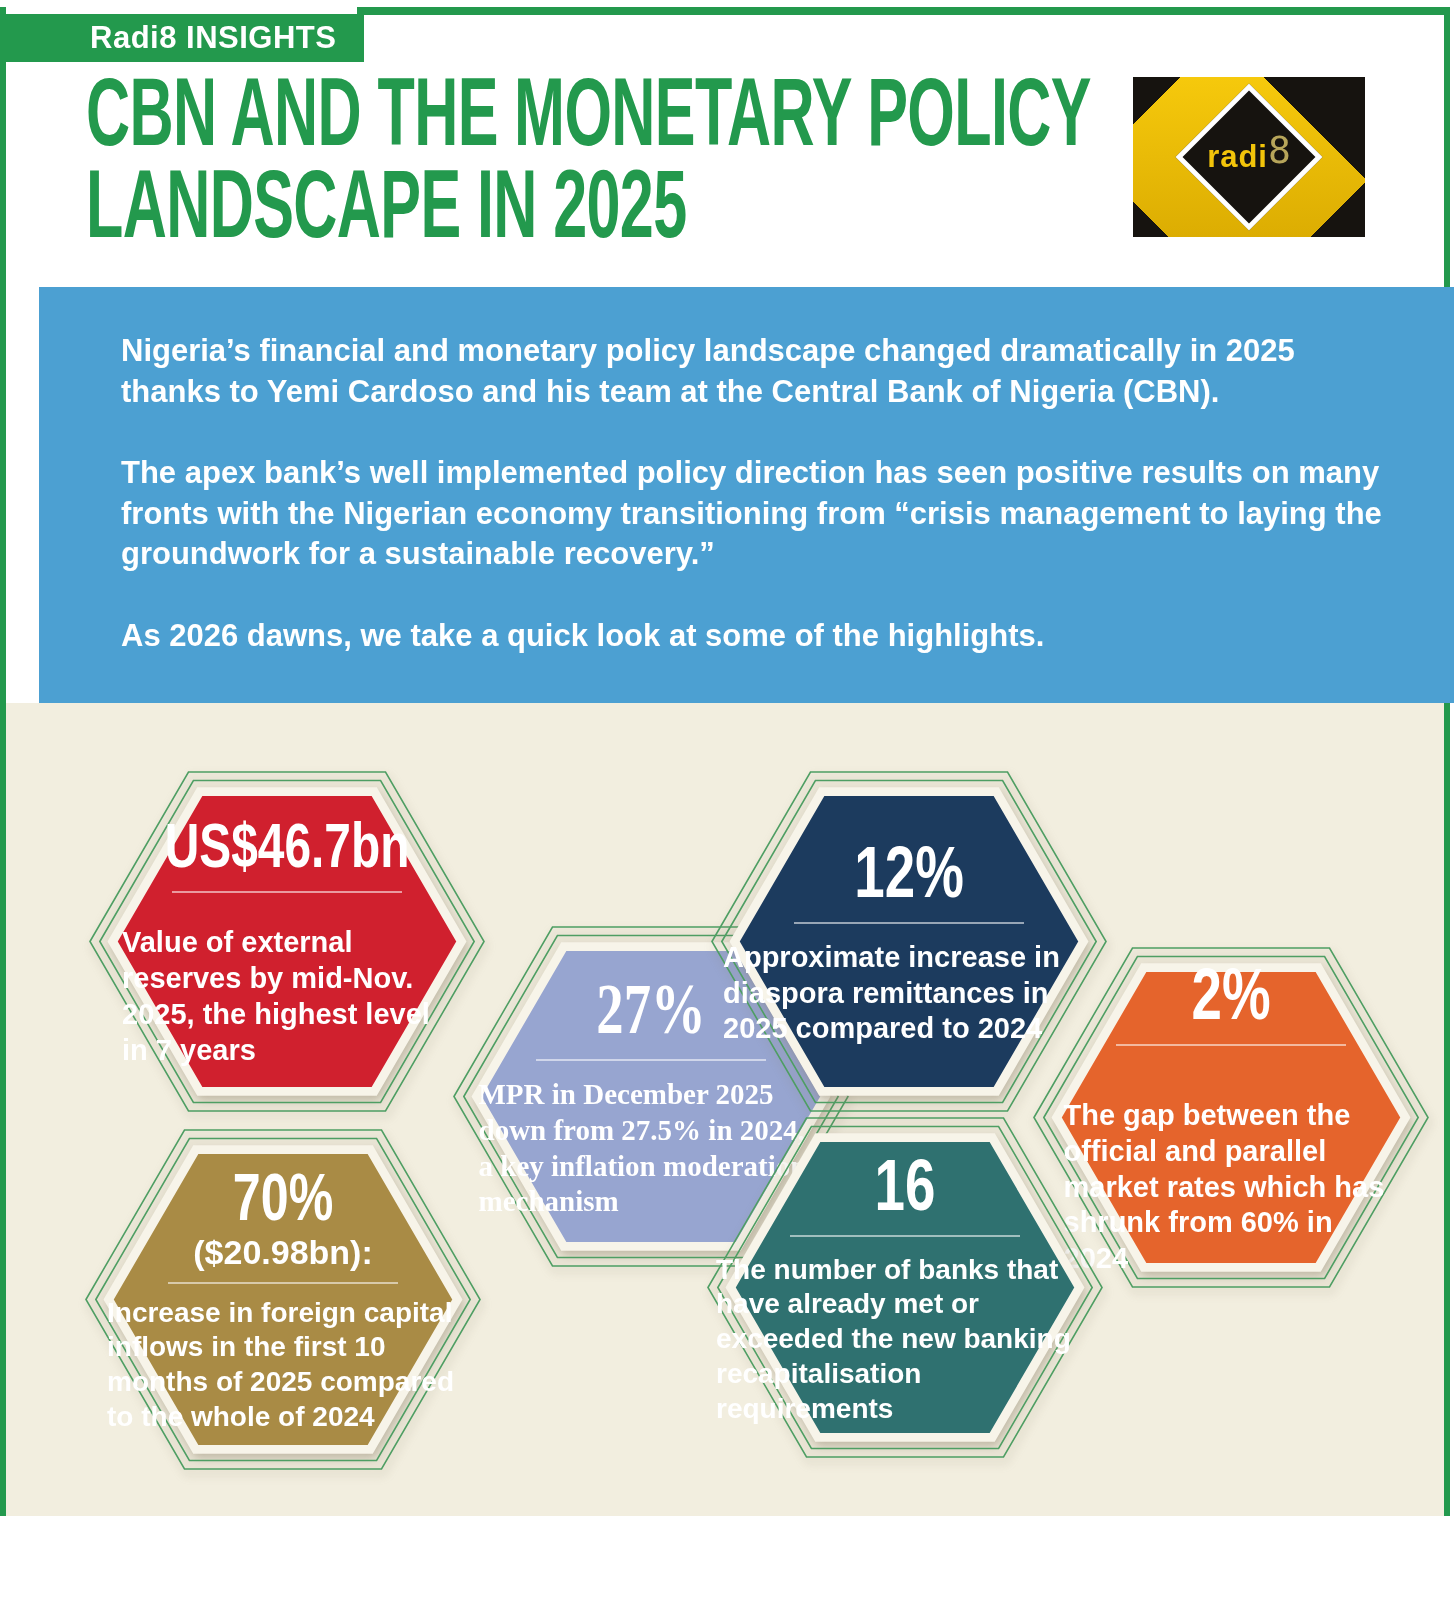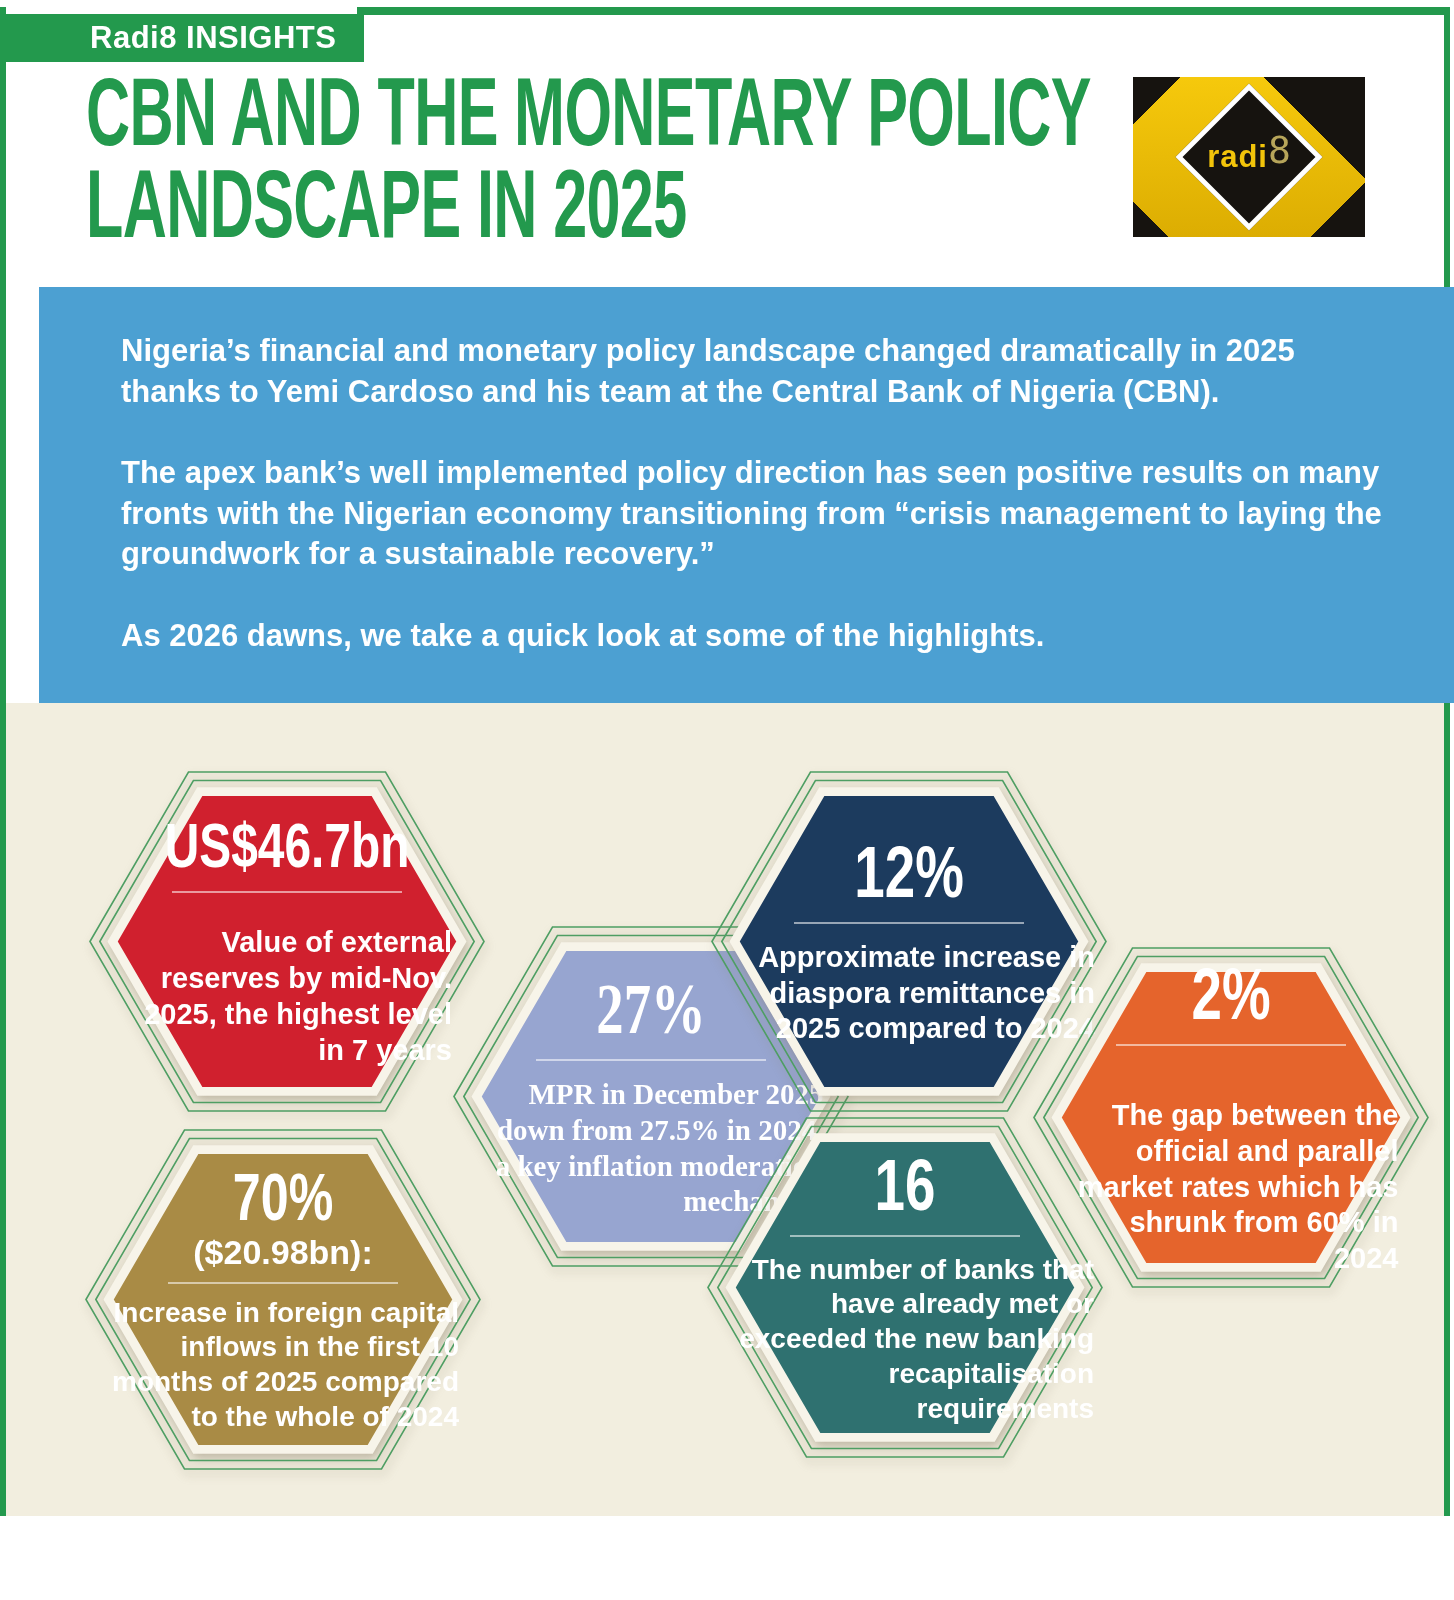--- a/index.html
+++ b/index.html
@@ -60,21 +60,21 @@
   }
   .hex{position:absolute;width:398px;height:343px;}
   .hex svg{
     display:block;width:100%;height:100%;
     filter:drop-shadow(2px 5px 5px rgba(130,120,95,.45));
   }
   .hx-line{fill:none;stroke:#4E9E63;stroke-width:1.6;}
   .hx-fill{stroke:#F7F4E9;stroke-width:9;}
   .hex-content{
     position:absolute;inset:0;display:flex;flex-direction:column;
-    align-items:center;justify-content:center;color:#ffffff;text-align:right;
+    align-items:center;justify-content:center;color:#ffffff;text-align:left;
   }
   .hex-value{
     font-size:72px;font-weight:bold;line-height:1;
     transform:scaleX(.76);letter-spacing:0;
   }
   .hex-subvalue{font-size:34px;font-weight:bold;line-height:1.1;margin-top:4px;}
   .hex-divider{width:230px;height:2px;background:rgba(255,255,255,.55);margin:14px 0 16px 0;}
   .hex-desc{font-size:29px;font-weight:bold;line-height:1.24;width:340px;}
   .hex--reserves{left:82px;top:67px;}
   .hex--reserves .hex-value{font-size:63px;}

